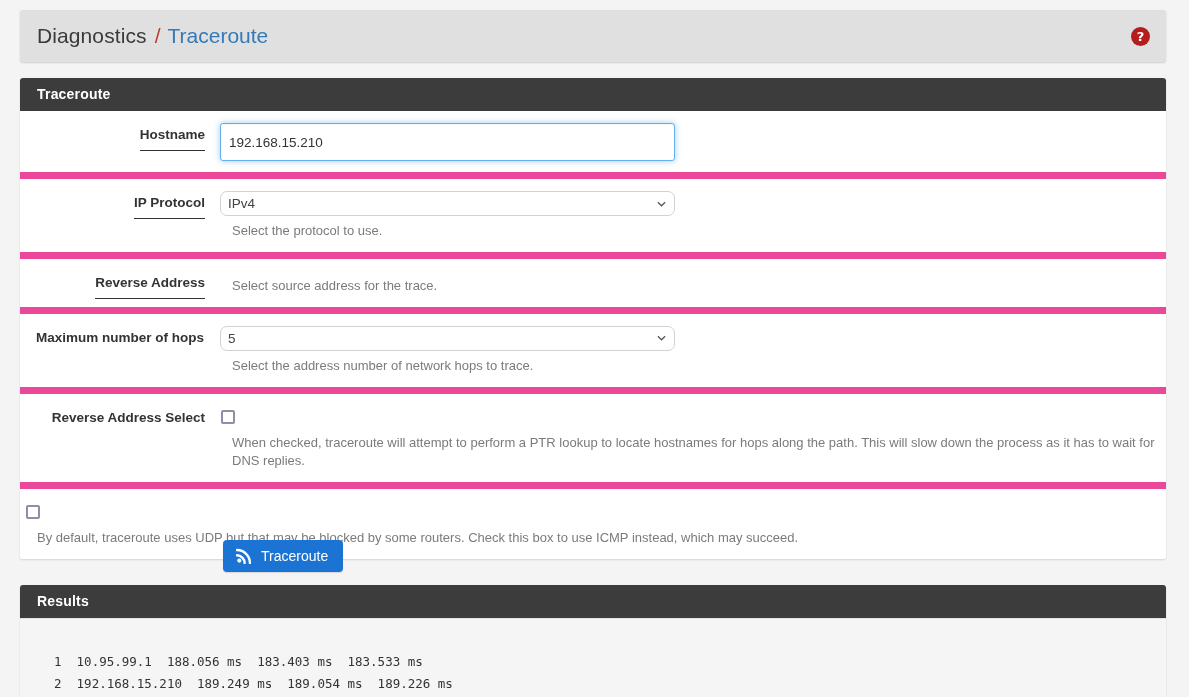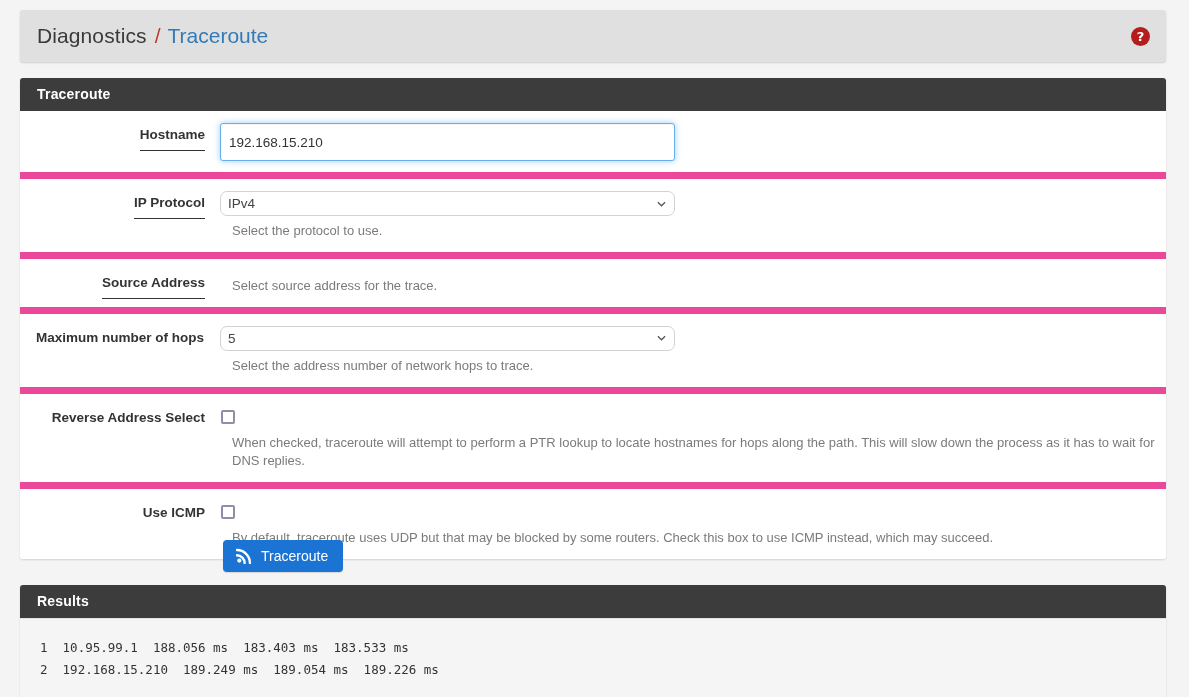--- a/index.html
+++ b/index.html
@@ -192,21 +192,21 @@
   
   .results-content {
     background: #f5f5f5;
     border: 1px solid #e3e3e3;
     border-left: none;
     border-right: none;
     margin: 0;
     padding: 14px 16px 15px 16px;
   }
   .results-pre {
-    margin: 4px;
+    margin: 18px;
     font-family: "DejaVu Sans Mono", "Liberation Mono", monospace;
     font-size: 12.5px;
     line-height: 1.72;
     color: #333;
     white-space: pre;
   }
   .panel-footer {
     background: #fff;
     height: 22px;
   }
@@ -250,21 +250,21 @@
                   <path d="M1 3 L5 7 L9 3" fill="none" stroke="#555" stroke-width="1.4"></path>
                 </svg>
             </span>
           </span>
           <div class="help-text">Select the protocol to use.</div>
         </div>
       </div>
 
       <div class="form-row">
         <div class="label-col">
-          <span class="underlined">Source Address</span>
+          <span class="underlined">Reverse Address</span>
         </div>
         <div class="field-col">
           <div class="help-text">Select source address for the trace.</div>
         </div>
       </div>
 
       <div class="form-row">
         <div class="label-col" style="padding-right:11px;">
           <span>Maximum number of hops</span>
         </div>
@@ -287,23 +287,20 @@
         <div class="label-col">
           <span>Reverse Address Select</span>
         </div>
         <div class="field-col">
           <span class="checkbox"></span>
           <div class="help-text wide">When checked, traceroute will attempt to perform a PTR lookup to locate hostnames for hops along the path. This will slow down the process as it has to wait for DNS replies.</div>
         </div>
       </div>
 
       <div class="form-row">
-        <div class="label-col">
-          <span>Use ICMP</span>
-        </div>
         <div class="field-col">
           <span class="checkbox"></span>
           <div class="help-text wide">By default, traceroute uses UDP but that may be blocked by some routers. Check this box to use ICMP instead, which may succeed.</div>
         </div>
       </div>
 
     </div>
   </div>
 
   <div class="btn-area">

